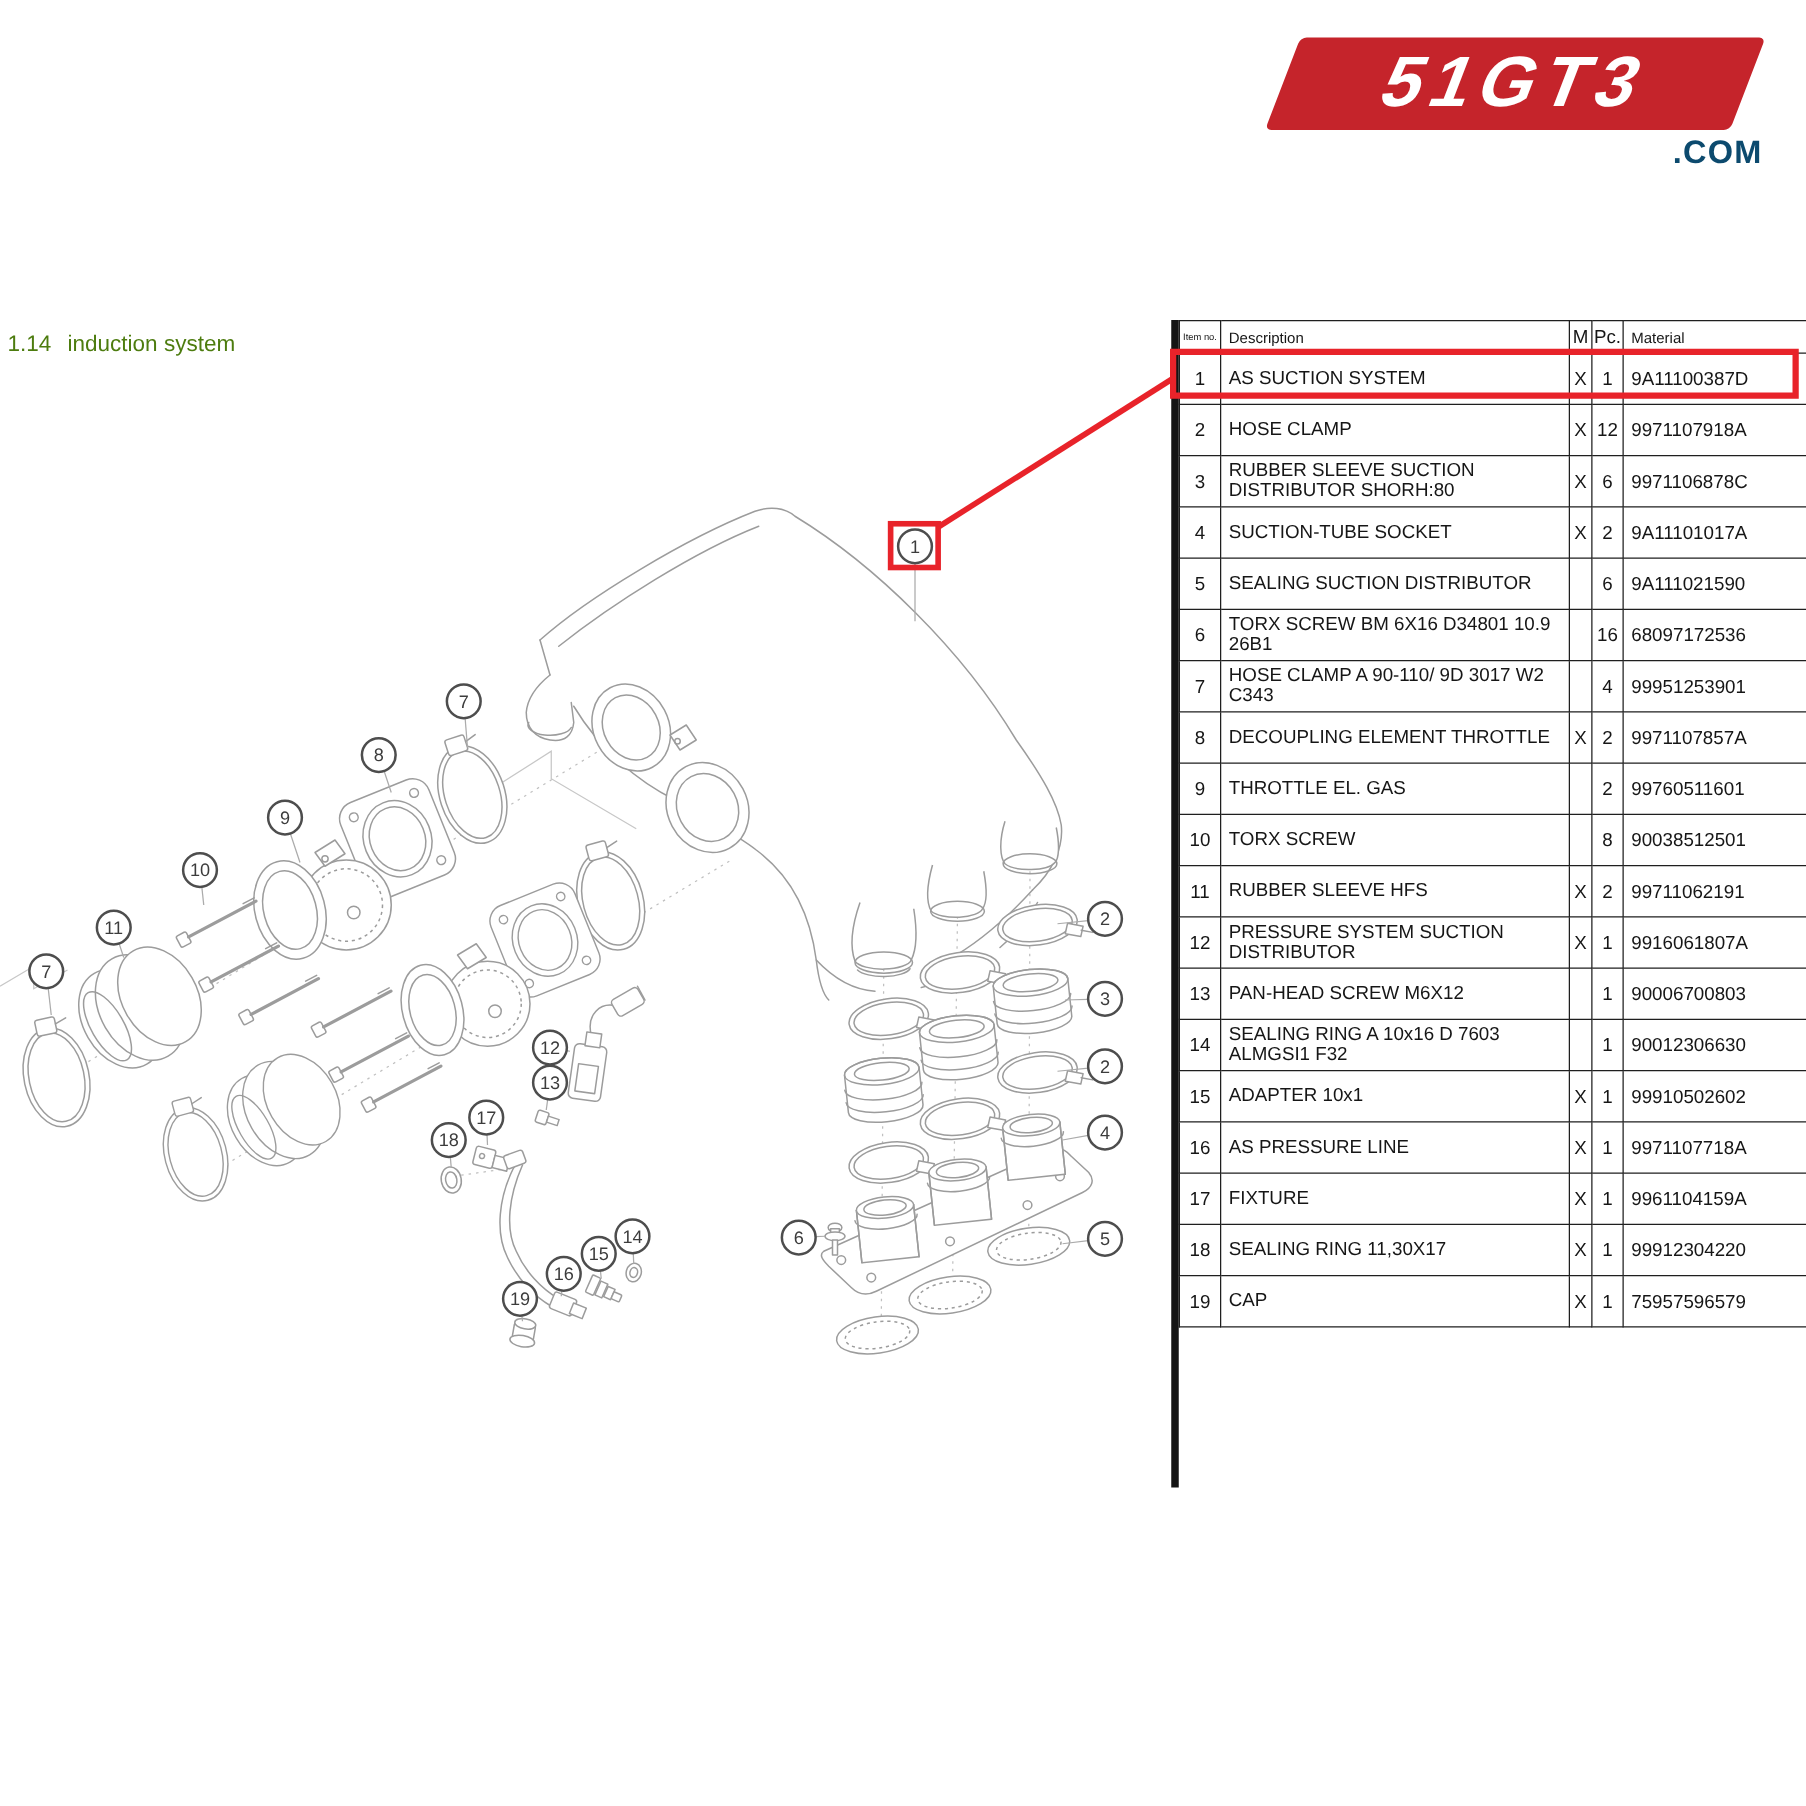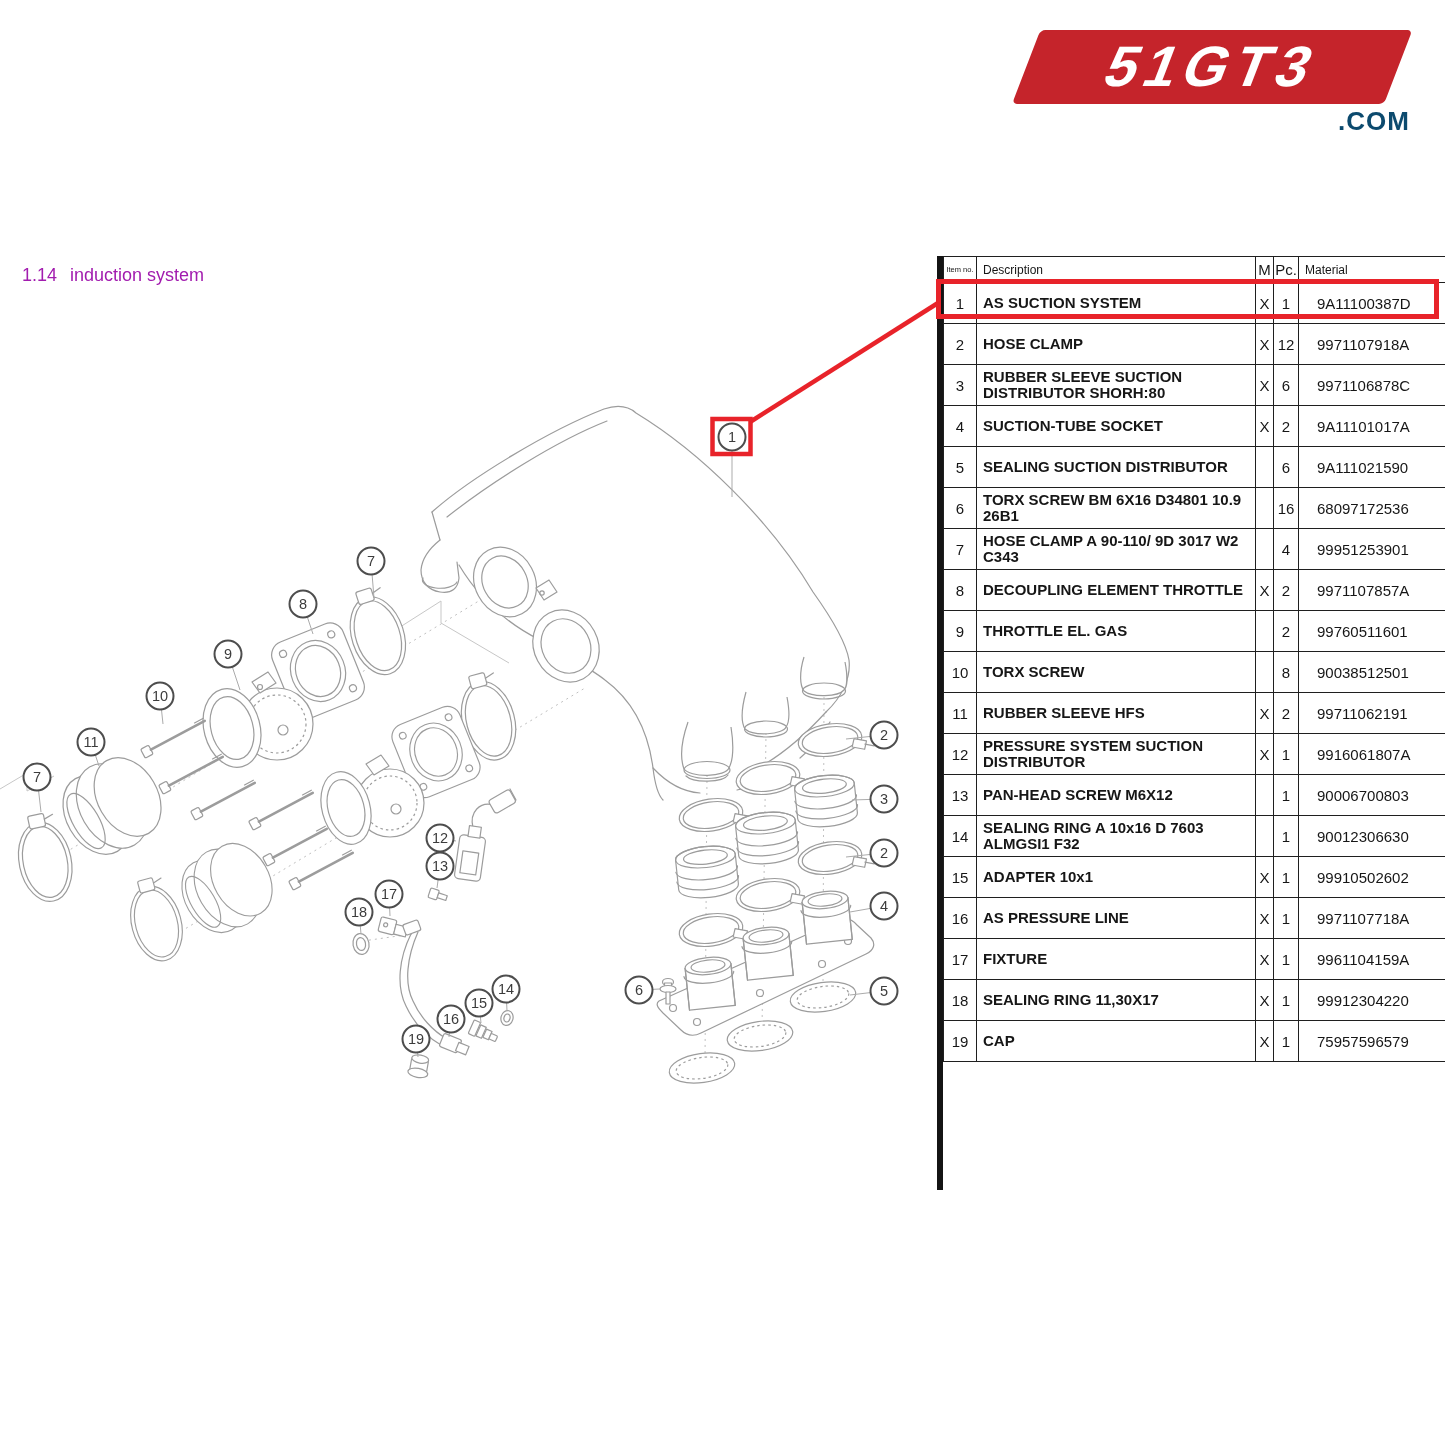--- a/index.html
+++ b/index.html
@@ -8,21 +8,21 @@
 
   
   .logo-band{position:absolute;left:1012px;top:30px;width:372px;height:74px;
              transform:skewX(-21deg);transform-origin:0 100%;border-radius:5px;}
   .logo-text{width:100%;height:74px;line-height:72px;text-align:center;
              font-size:57px;font-weight:bold;color:#fff;letter-spacing:7px;}
   .logo-com{position:absolute;left:1272px;top:106px;width:138px;text-align:right;
             font-size:26px;font-weight:bold;letter-spacing:1px;}
 
   
-  .title{position:absolute;left:22px;top:265px;font-size:18px;color:#a21caf;}
+  .title{position:absolute;left:6px;top:265px;font-size:18px;color:#4d7c0f;}
   .title .num{margin-right:13px;}
 
   
   svg.diagram{position:absolute;left:0;top:0;}
   .art{stroke:#9c9c9c;fill:none;stroke-width:1.2;stroke-linecap:round;stroke-linejoin:round;}
   .artf{stroke:#9c9c9c;fill:#ffffff;stroke-width:1.2;stroke-linejoin:round;}
   .faint{stroke:#c7c7c7;fill:none;stroke-width:1;}
   .axis{stroke:#c0c0c0;fill:none;stroke-width:1;stroke-dasharray:2 4;}
   .leader{stroke:#ababab;stroke-width:1;}
   .bolt-shaft{stroke:#9c9c9c;stroke-width:2.6;stroke-linecap:round;}
@@ -38,24 +38,24 @@
   table.parts-table{border-collapse:collapse;table-layout:fixed;width:502px;
         font-size:15px;color:#161616;}
   .parts-table th,.parts-table td{border:1px solid #1f1f1f;overflow:hidden;
         vertical-align:middle;padding:0;}
   .parts-table th{font-weight:normal;height:25px;}
   .parts-table td{height:38px;}
   th.h-item{font-size:7.5px;text-align:center;}
   th.h-desc,th.h-material{text-align:left;font-size:12px;padding-left:6px;}
   th.h-m,th.h-pc{font-size:15px;text-align:center;}
   td.col-item{text-align:center;}
-  td.col-description{padding:1px 4px 1px 6px;line-height:16.5px;font-weight:bold;}
+  td.col-description{padding:1px 4px 1px 6px;line-height:16.5px;}
   td.col-m{text-align:center;}
   td.col-pc{text-align:center;}
-  td.col-material{padding-left:18px;}
+  td.col-material{padding-left:6px;}
   .col-material{border-right:0 !important;}
   .row-highlight{position:absolute;left:936px;top:279px;width:503px;height:40px;
         box-sizing:border-box;border:5px solid #e8232a;pointer-events:none;}
 </style>
 </head>
 <body>
 
 <div class="page">
 
   <div class="logo-band" style="background: rgb(197, 36, 43);">

